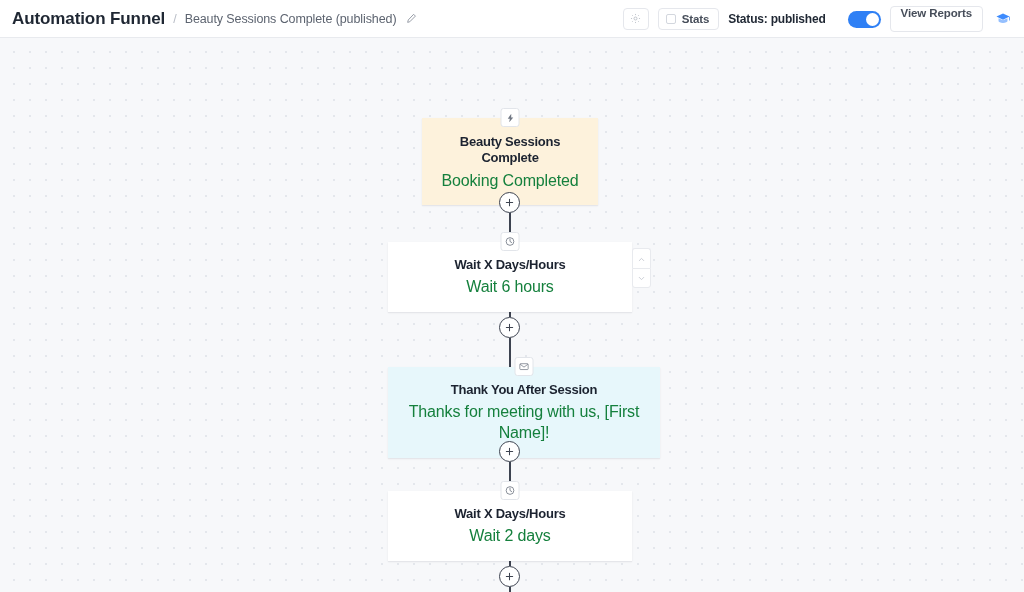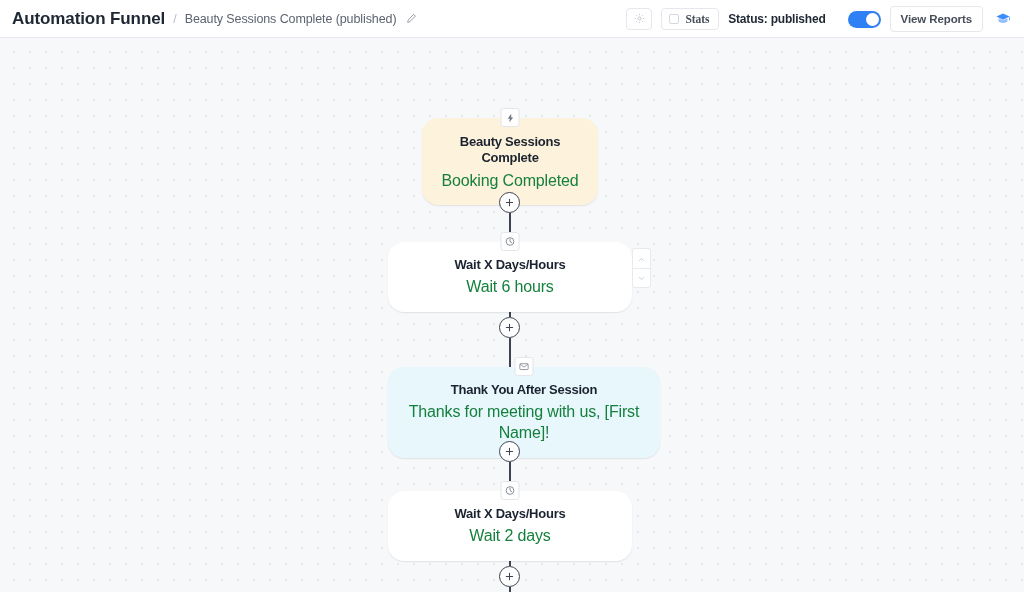--- a/index.html
+++ b/index.html
@@ -78,21 +78,20 @@
 
   .stats-btn {
     height: 22px;
     border: 1px solid #e5e7ec;
     border-radius: 4px;
     background: #fff;
     display: flex;
     align-items: center;
     gap: 6px;
     padding: 0 9px 0 7px;
-    font-family: Liberation Serif, serif;
   }
   .stats-box {
     width: 10px;
     height: 10px;
     border: 1.3px solid #d3d7de;
     border-radius: 2px;
     background: #fff;
   }
   .stats-label {
     font-size: 11.5px;
@@ -129,21 +128,21 @@
     border-radius: 50%;
     background: #fff;
   }
 
   .reports-btn {
     height: 22px;
     border: 1px solid #e5e7ec;
     border-radius: 4px;
     background: #fff;
     display: flex;
-    align-items: center;
+    align-items: flex-end;
     padding: 12px 10px;
   }
   .reports-label {
     font-size: 11.5px;
     color: #474e5a;
     font-weight: 600;
     letter-spacing: -0.1px;
   }
 
   .grad-icon {
@@ -196,21 +195,21 @@
     align-items: center;
     justify-content: center;
     color: #3d4350;
     z-index: 4;
   }
   .plus-node svg { display: block; }
 
   
   .node {
     position: absolute;
-    border-radius: 16px;
+    border-radius: 0;
     text-align: center;
     z-index: 3;
     box-shadow: 0 1px 2px rgba(26,33,48,.06), 0 1px 1px rgba(26,33,48,.04);
   }
   .node .title {
     font-size: 13px;
     font-weight: 700;
     color: #1c2330;
     letter-spacing: -0.25px;
     line-height: 1.25;

